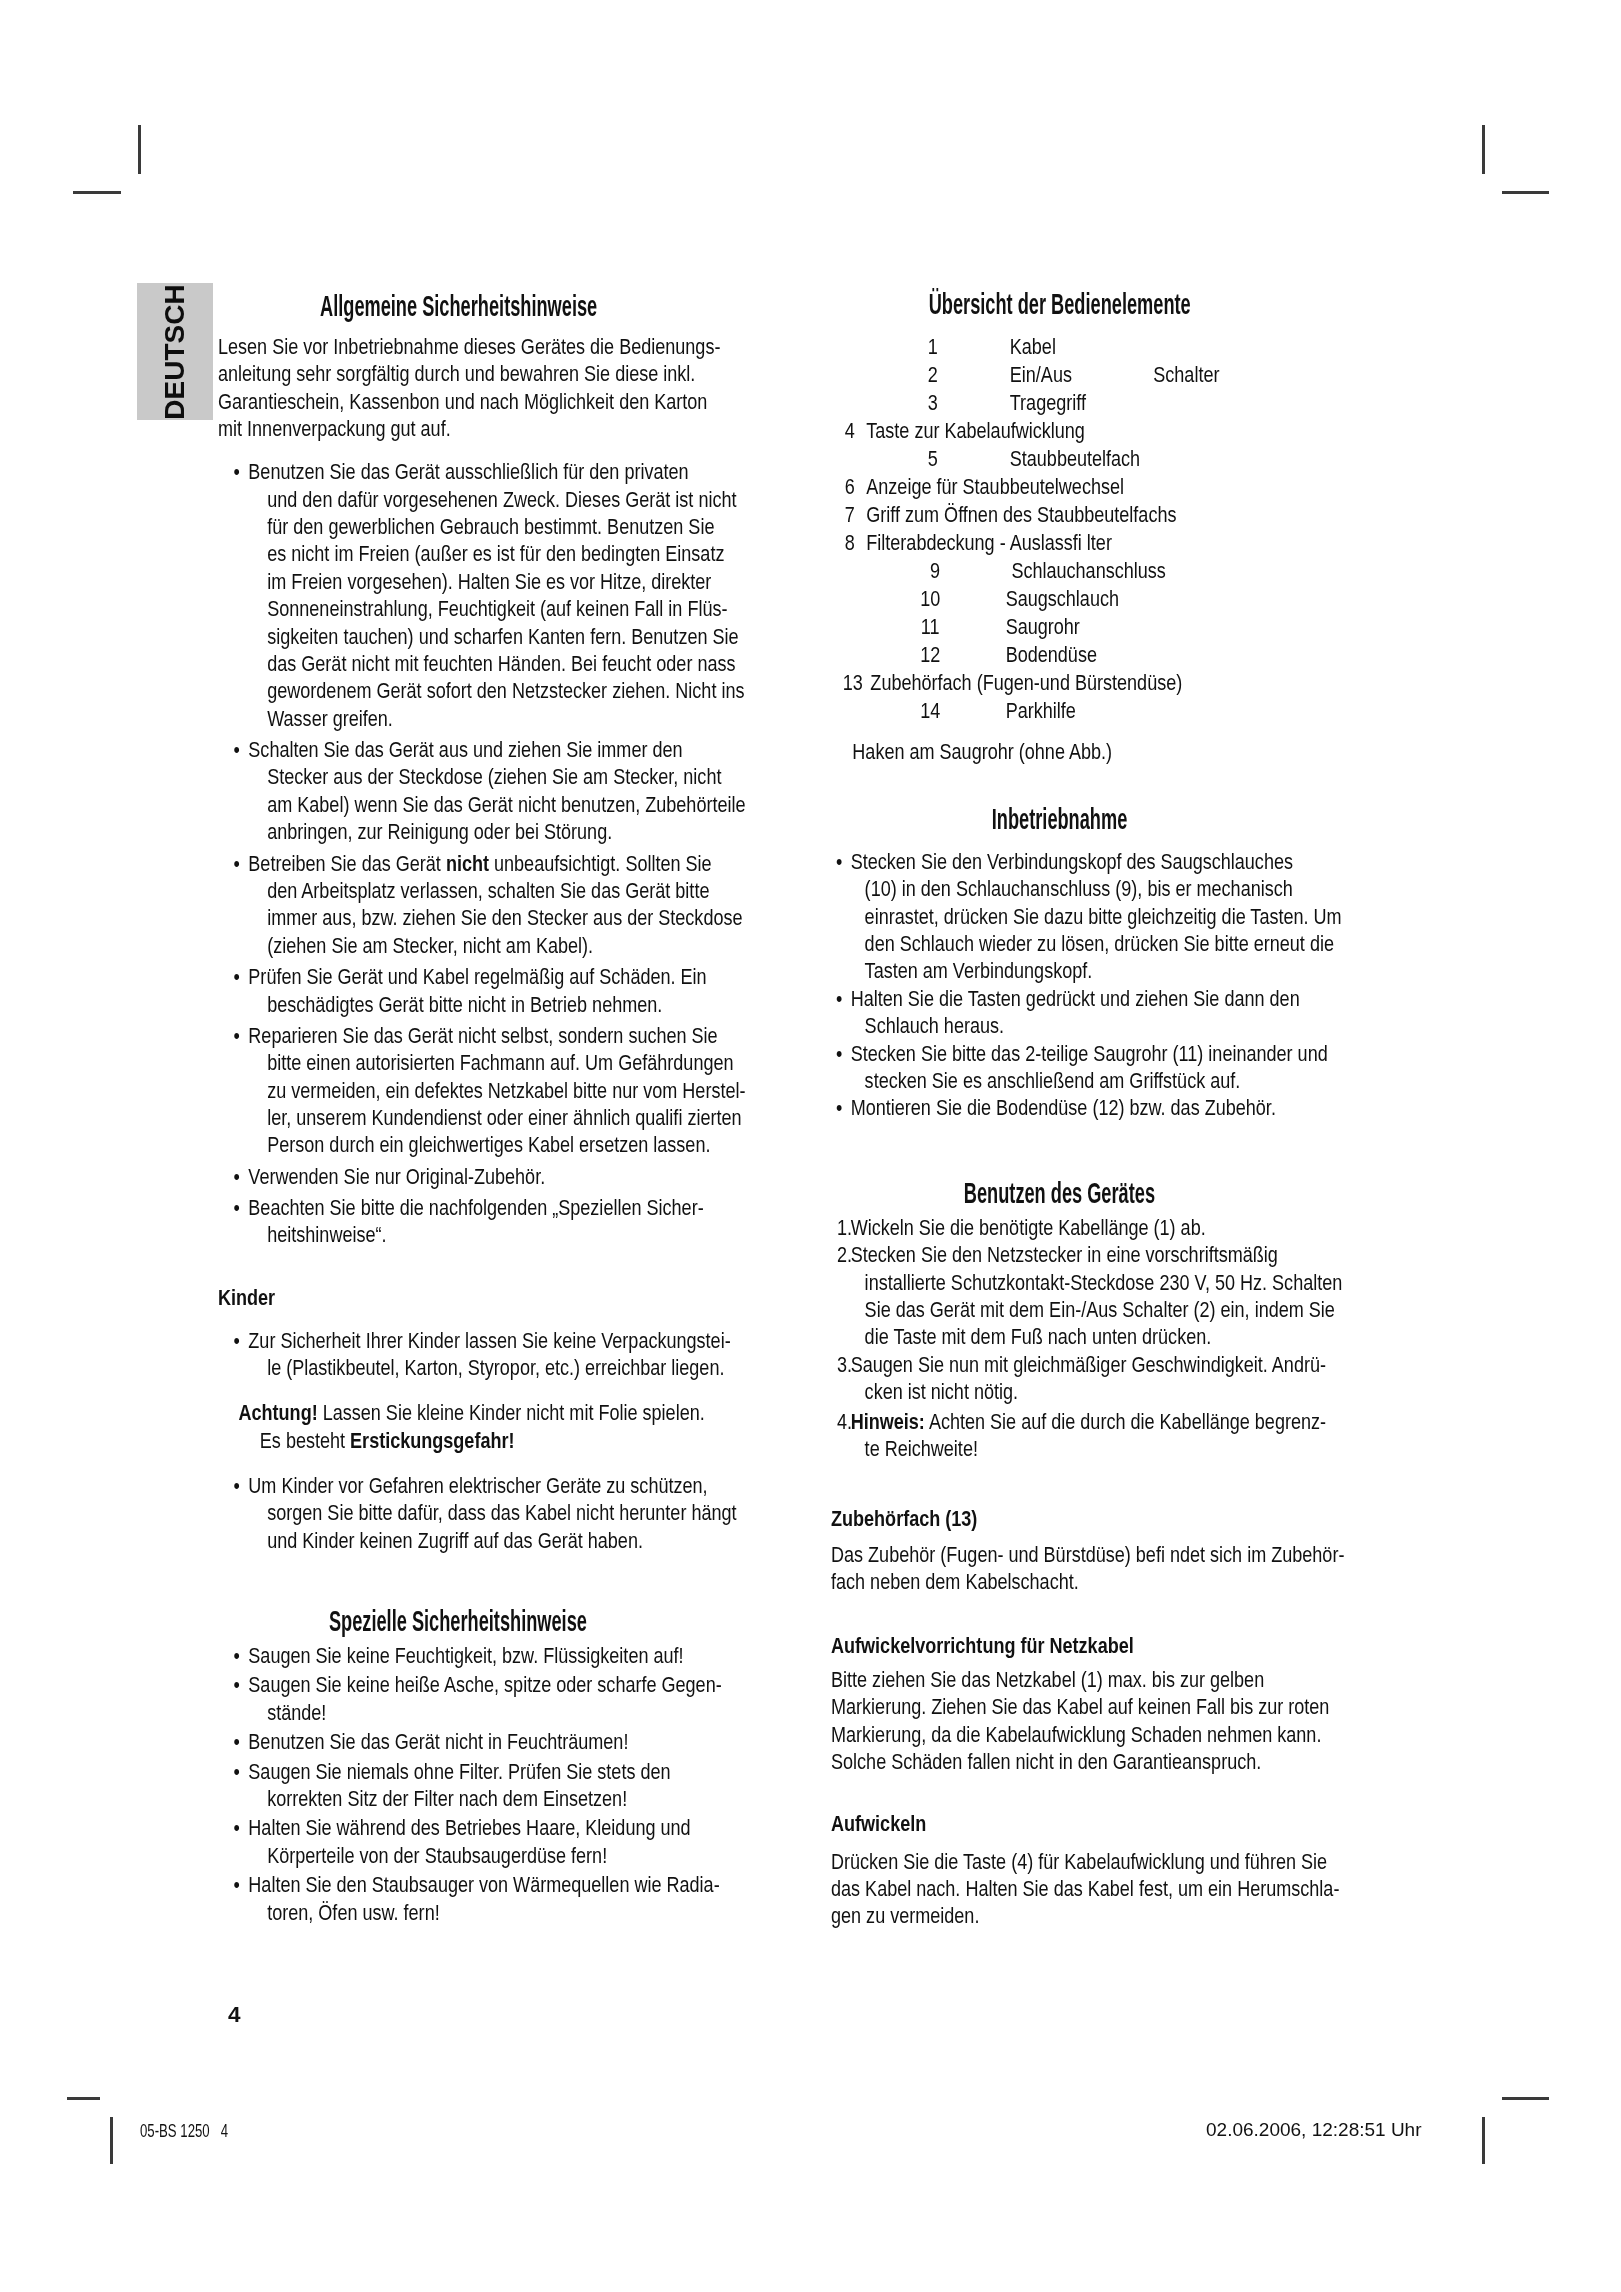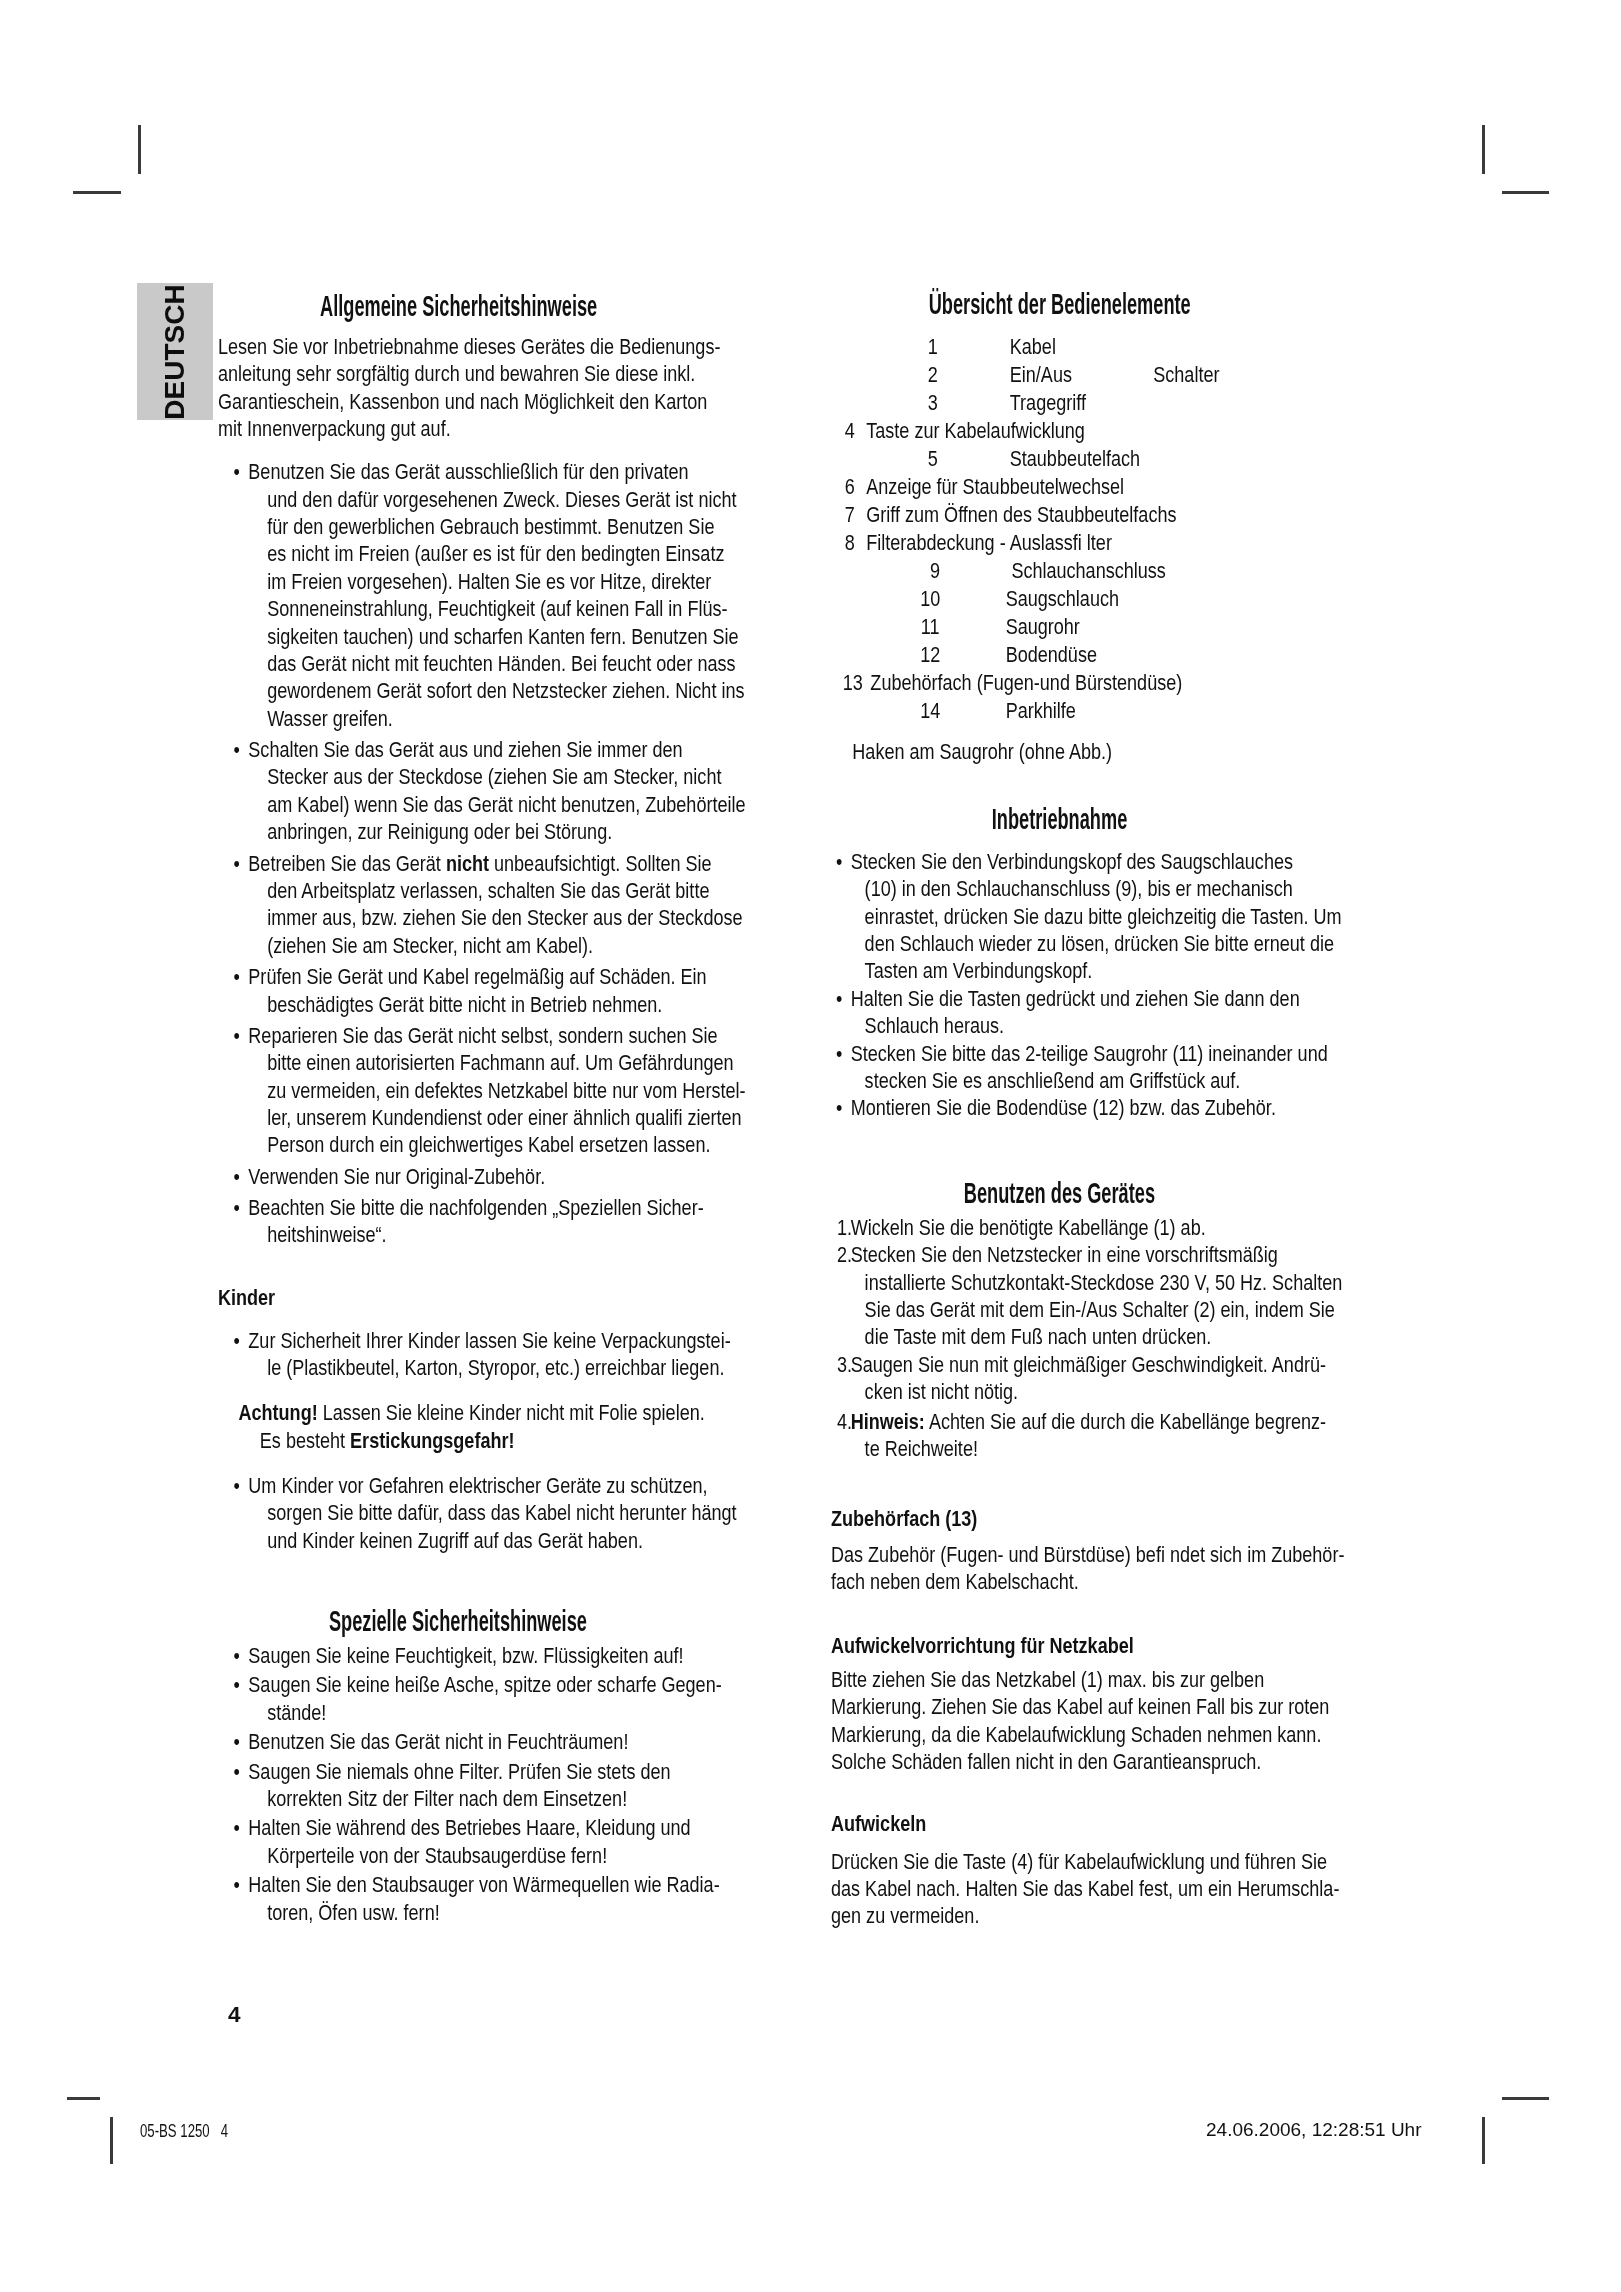--- a/index.html
+++ b/index.html
@@ -285,16 +285,16 @@
       <div class="blk" style="margin-top: 9.8px;">
         <div class="line" style="padding-left: 0px;"><span>Drücken Sie die Taste (4) für Kabelaufwicklung und führen Sie</span></div>
         <div class="line" style="padding-left: 0px;"><span>das Kabel nach. Halten Sie das Kabel fest, um ein Herumschla-</span></div>
         <div class="line" style="padding-left: 0px;"><span>gen zu vermeiden.</span></div>
       </div>
     </div>
 
   <div class="page-num">4</div>
 
   <div class="footer-left">05-BS 1250   4</div>
-  <div class="footer-right">24.06.2006, 12:28:51 Uhr</div>
+  <div class="footer-right">02.06.2006, 12:28:51 Uhr</div>
 
 </div>
 
 
 </body></html>

